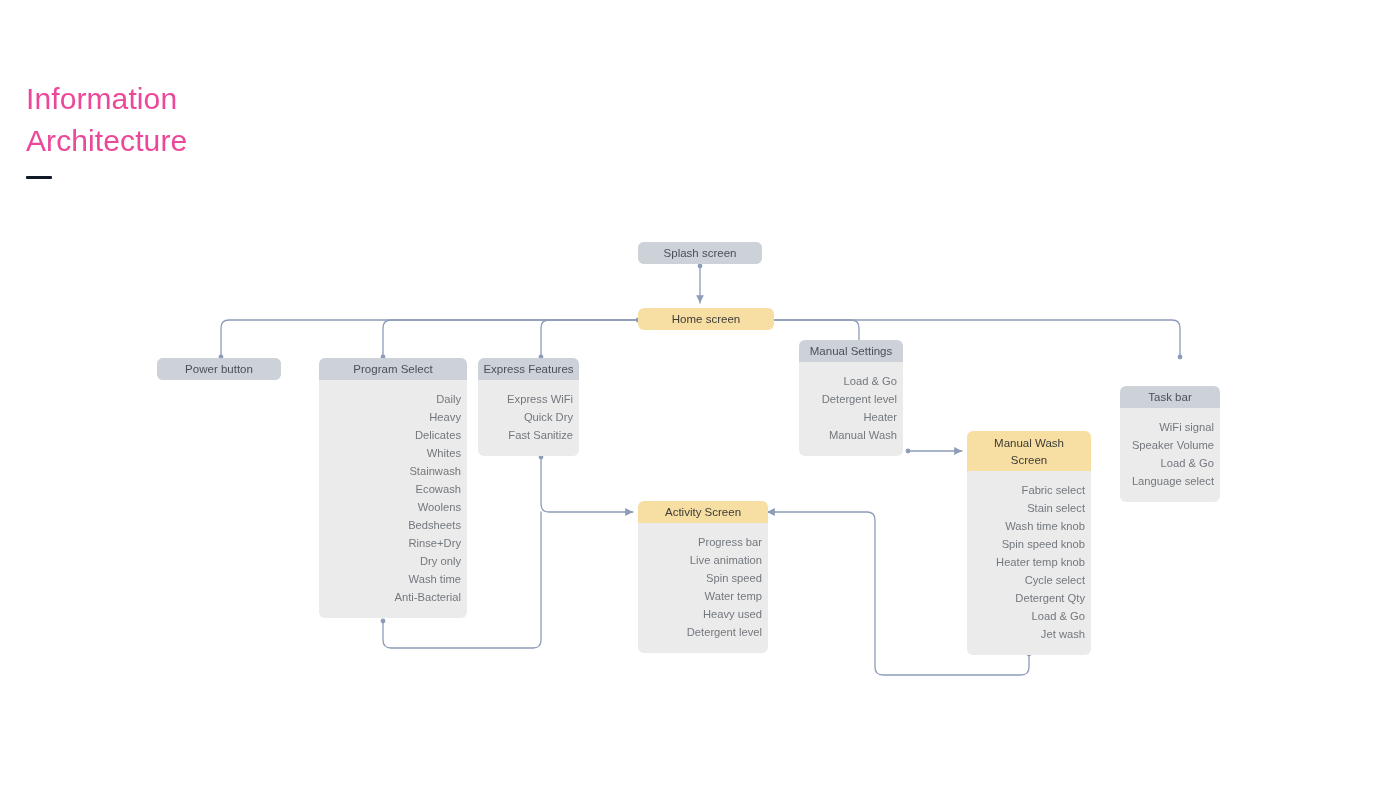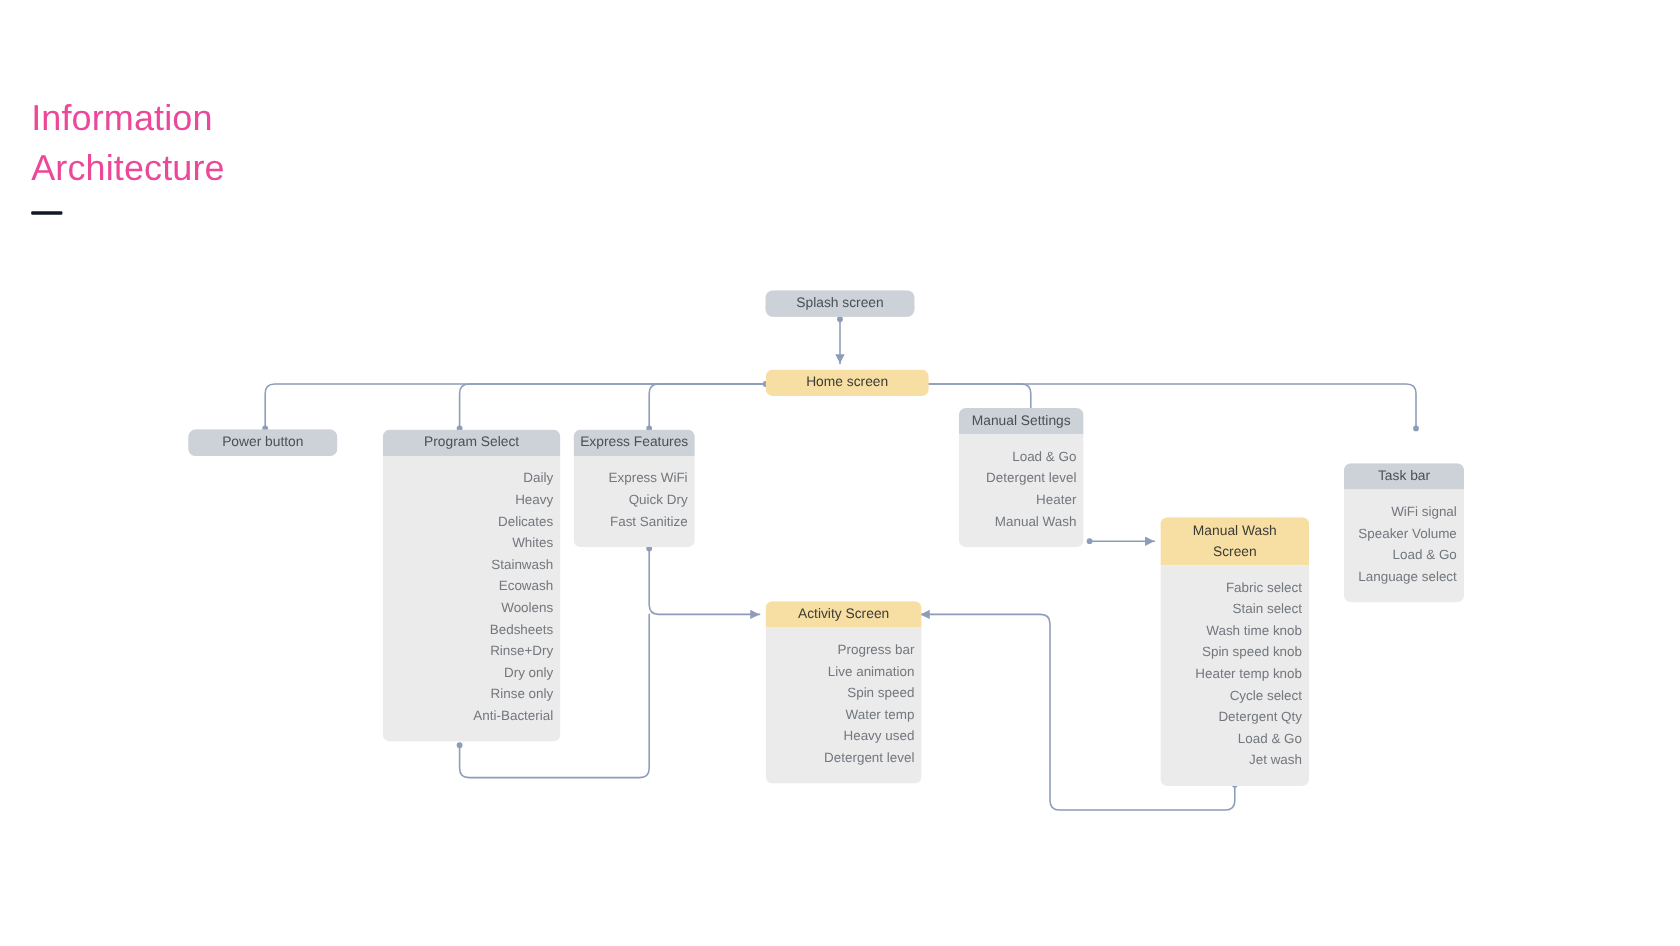--- a/index.html
+++ b/index.html
@@ -167,21 +167,21 @@
       <div class="item">Daily</div>
       <div class="item">Heavy</div>
       <div class="item">Delicates</div>
       <div class="item">Whites</div>
       <div class="item">Stainwash</div>
       <div class="item">Ecowash</div>
       <div class="item">Woolens</div>
       <div class="item">Bedsheets</div>
       <div class="item">Rinse+Dry</div>
       <div class="item">Dry only</div>
-      <div class="item">Rinse only</div>
+      <div class="item">Wash time</div>
       <div class="item">Anti-Bacterial</div>
     </div>
 </div>
 
 <div class="node" style="left:478px; top:358px; width:101px;">
   <div class="node-head">Express Features</div>
   <div class="node-body">
       <div class="item">Express WiFi</div>
       <div class="item">Quick Dry</div>
       <div class="item">Fast Sanitize</div>

